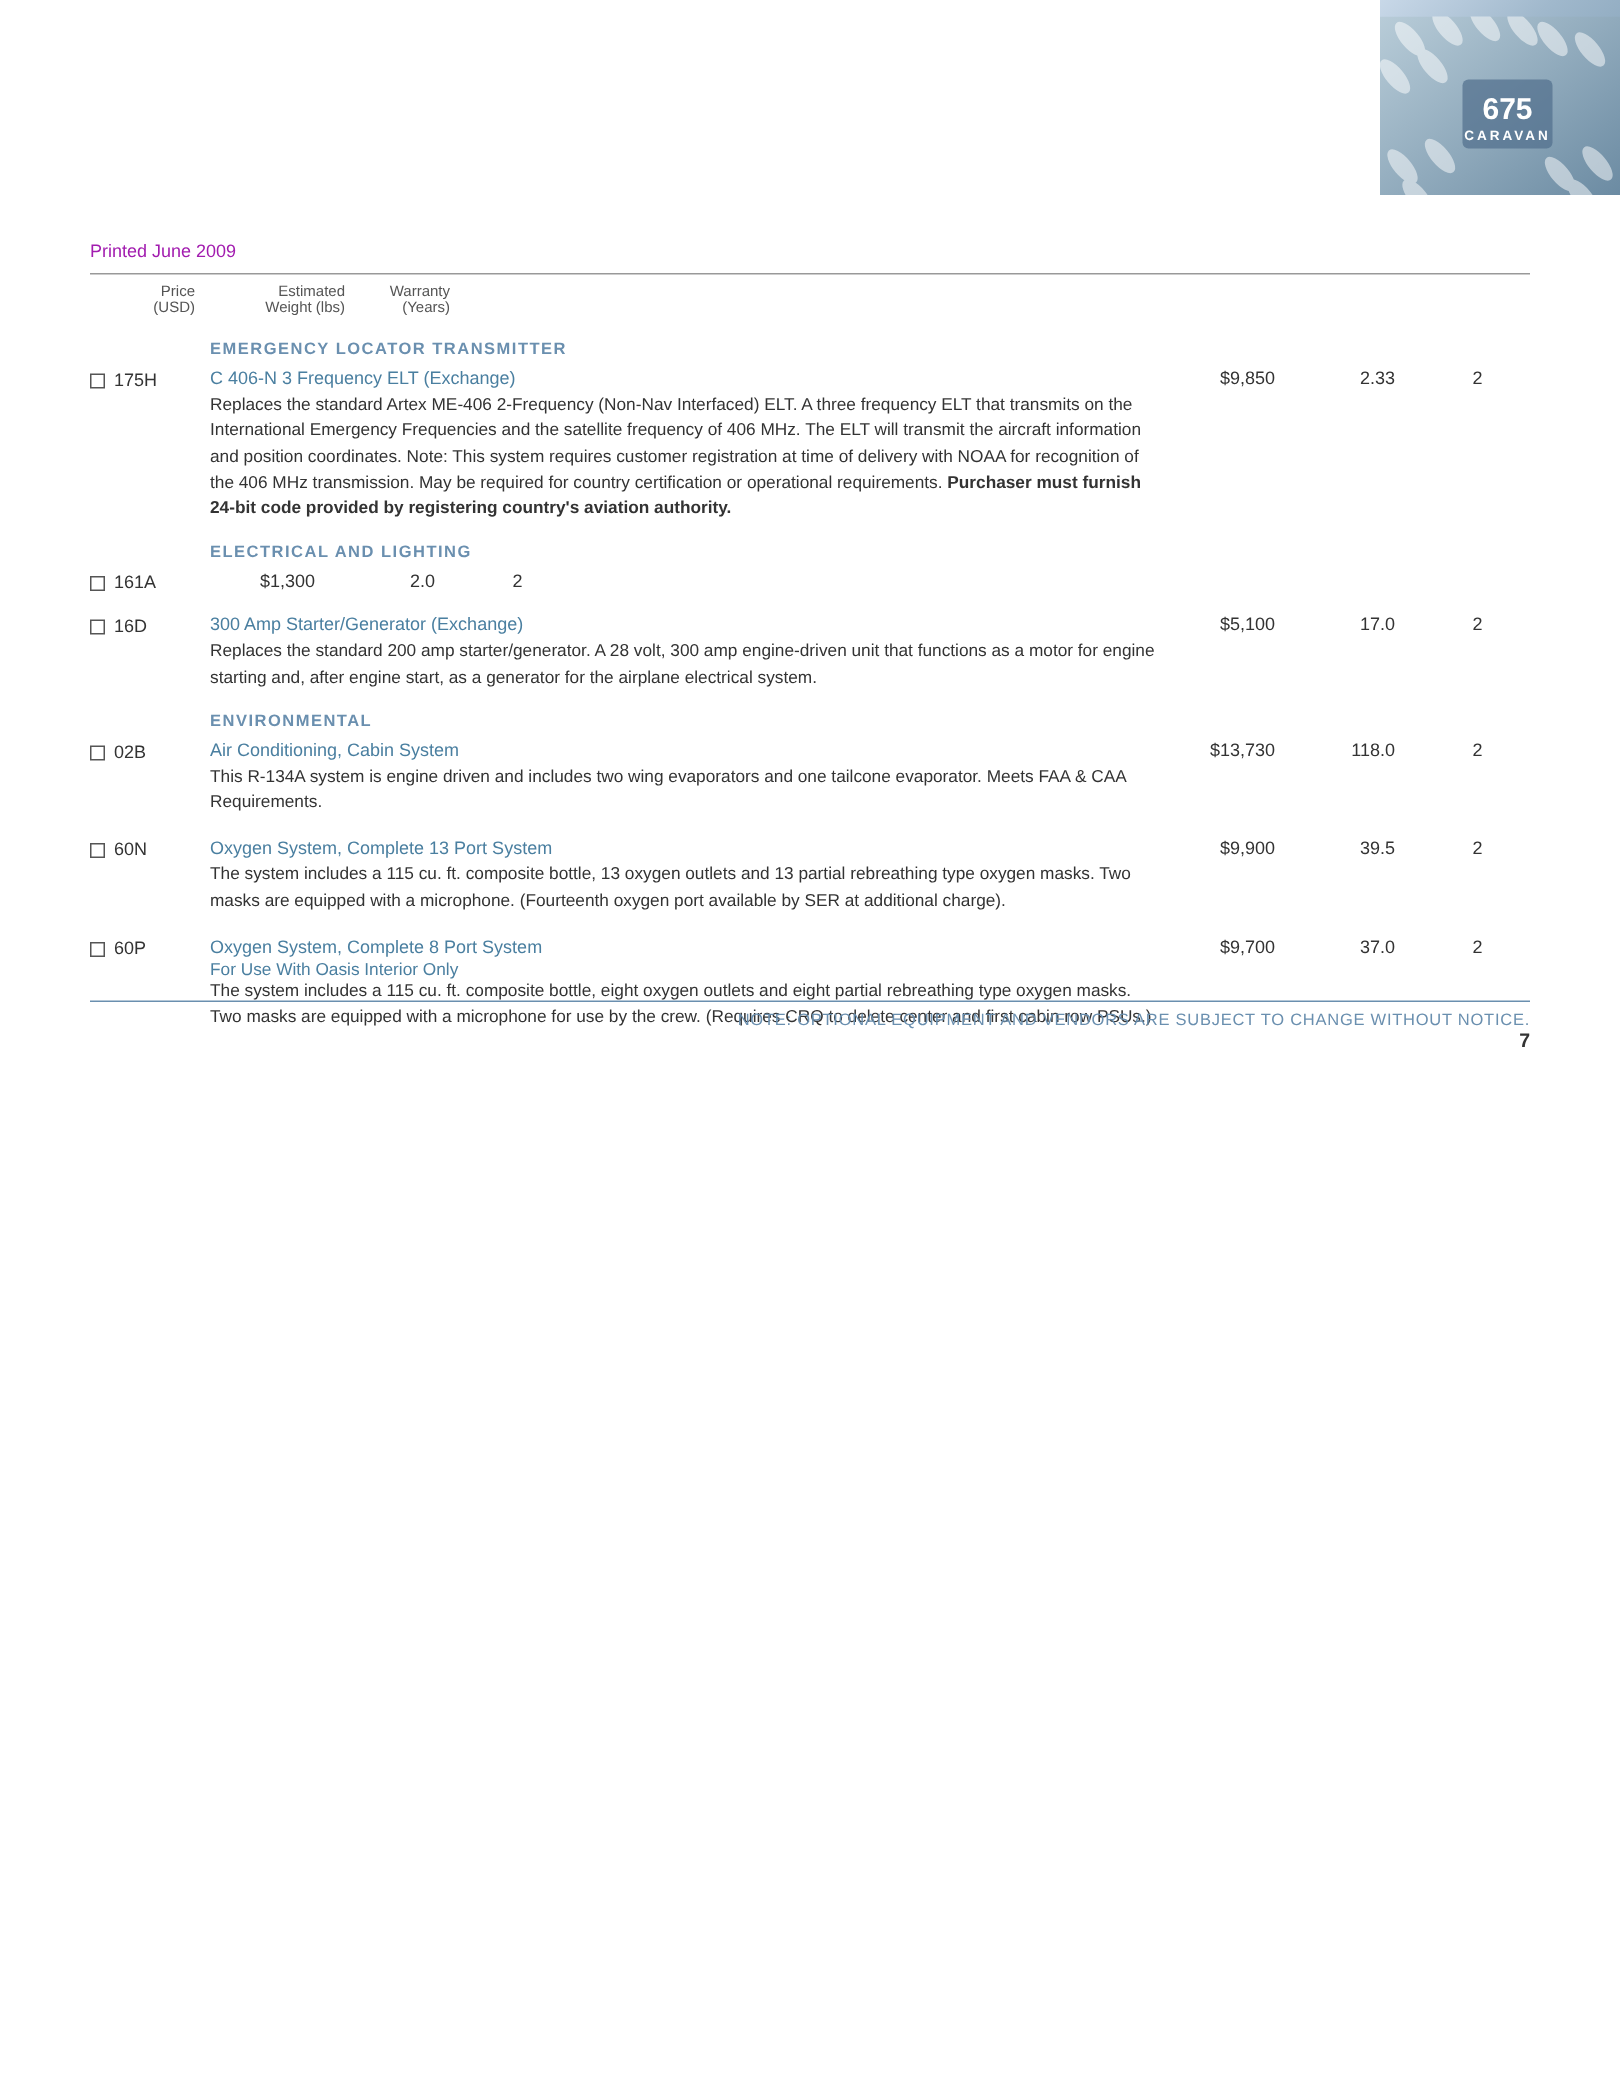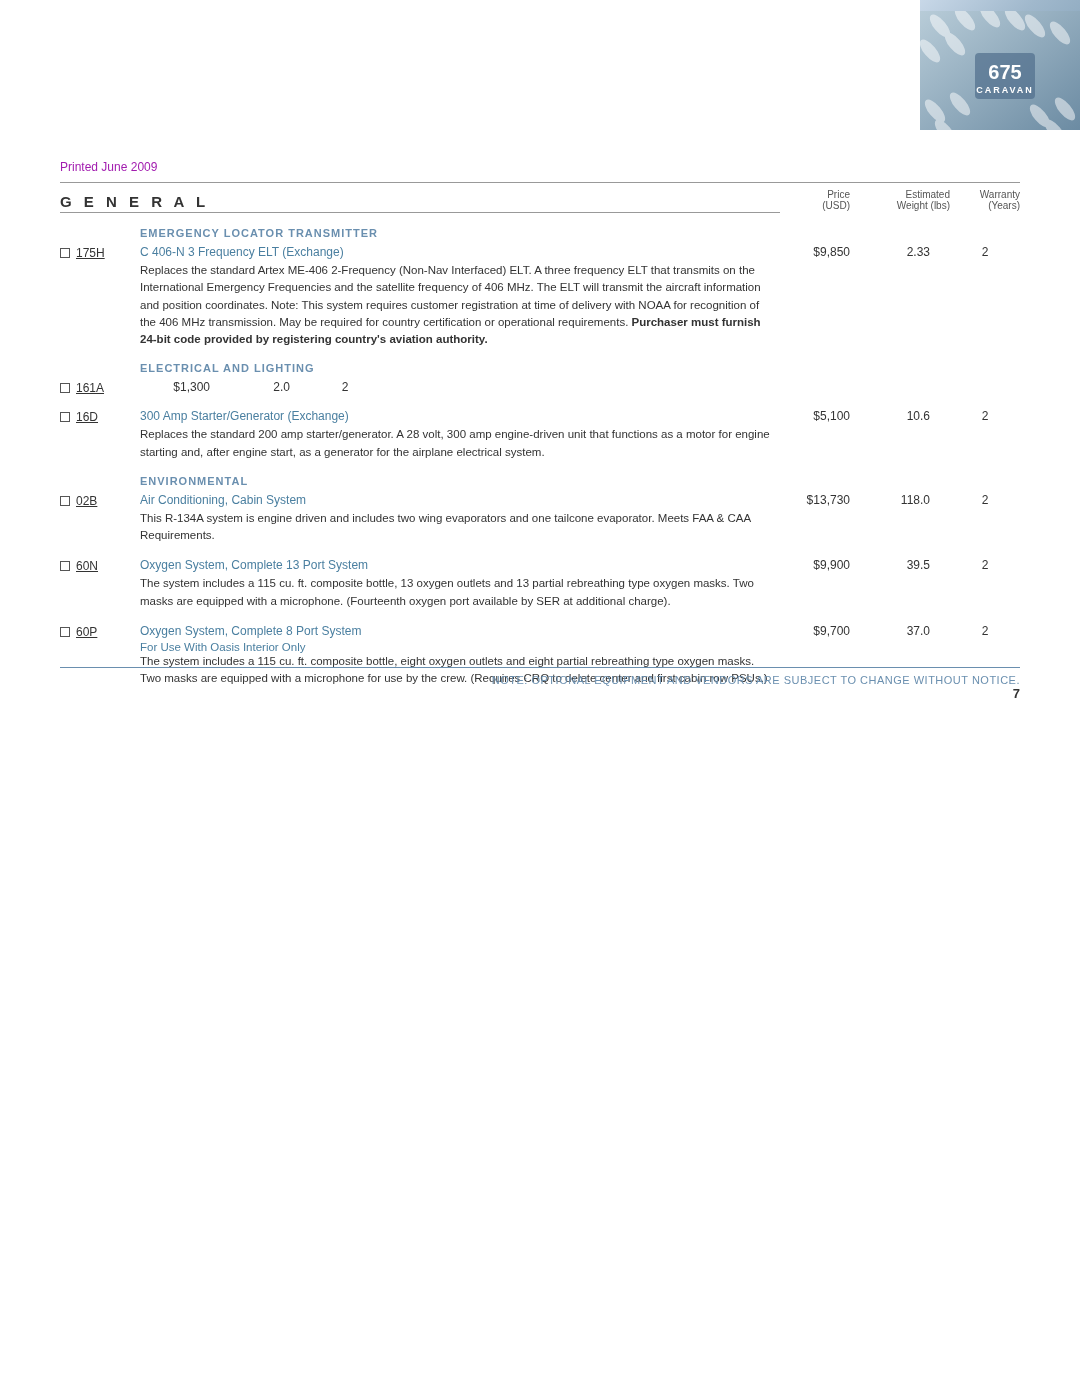--- a/index.html
+++ b/index.html
@@ -74,25 +74,24 @@
     .item-row {
       display: flex;
       margin-bottom: 14px;
       align-items: flex-start;
     }
     .item-code {
       width: 80px;
       font-size: 12px;
       color: #333;
       display: flex;
-      align-items: flex-start;
+      align-items: center;
       padding-top: 1px;
       gap: 4px;
       flex-shrink: 0;
-      text-decoration: underline;
     }
     .checkbox {
       display: inline-block;
       width: 10px;
       height: 10px;
       border: 1px solid #555;
       margin-right: 2px;
       flex-shrink: 0;
       margin-top: 2px;
     }
@@ -195,21 +194,20 @@
         <rect x="55" y="42" width="60" height="46" rx="4" fill="rgba(80,110,140,0.7)"></rect>
         <text x="85" y="68" text-anchor="middle" font-size="20" font-weight="bold" fill="#fff" font-family="Arial">675</text>
         <text x="85" y="82" text-anchor="middle" font-size="9" font-weight="bold" fill="#fff" font-family="Arial" letter-spacing="2">CARAVAN</text>
       </svg>
     </div>
   </div>
 
   <div class="printed-date">Printed June 2009</div>
 
   <div class="section-header-row">
-    <div class="section-title">G E N E R A L</div>
     <div class="col-headers">
       <div class="col-price">
         <div>Price</div>
         <div>(USD)</div>
       </div>
       <div class="col-weight">
         <div>Estimated</div>
         <div>Weight (lbs)</div>
       </div>
       <div class="col-warranty">
@@ -259,21 +257,21 @@
       <span>16D</span>
     </div>
     <div class="item-content">
       <div class="item-name">300 Amp Starter/Generator (Exchange)</div>
       <div class="item-desc">
         Replaces the standard 200 amp starter/generator. A 28 volt, 300 amp engine-driven unit that functions as a motor for engine starting and, after engine start, as a generator for the airplane electrical system.
       </div>
     </div>
     <div class="item-values">
       <div class="val-price">$5,100</div>
-      <div class="val-weight">10.6</div>
+      <div class="val-weight">17.0</div>
       <div class="val-warranty">2</div>
     </div>
   </div>
 
   <div class="subsection-title">ENVIRONMENTAL</div>
 
   <div class="item-row">
     <div class="item-code">
       <span class="checkbox"></span>
       <span>02B</span>

